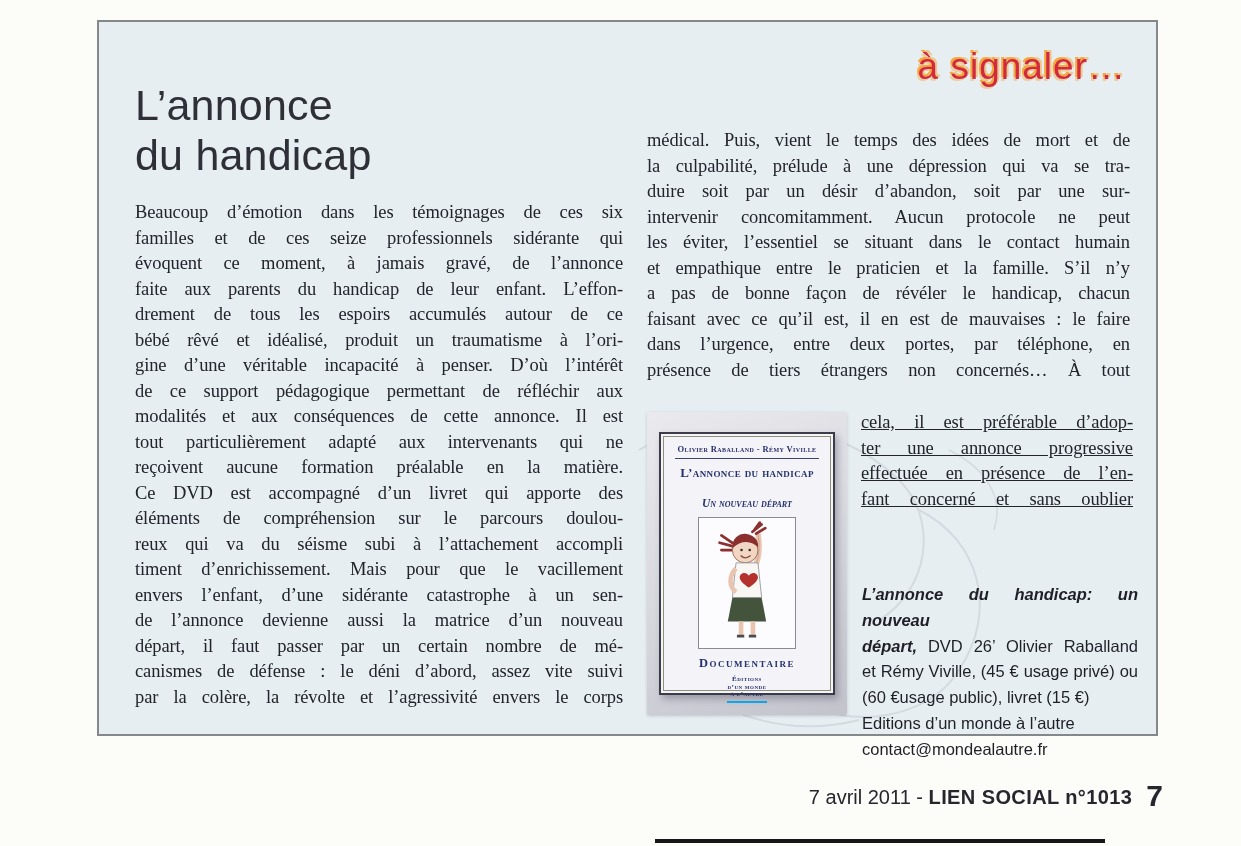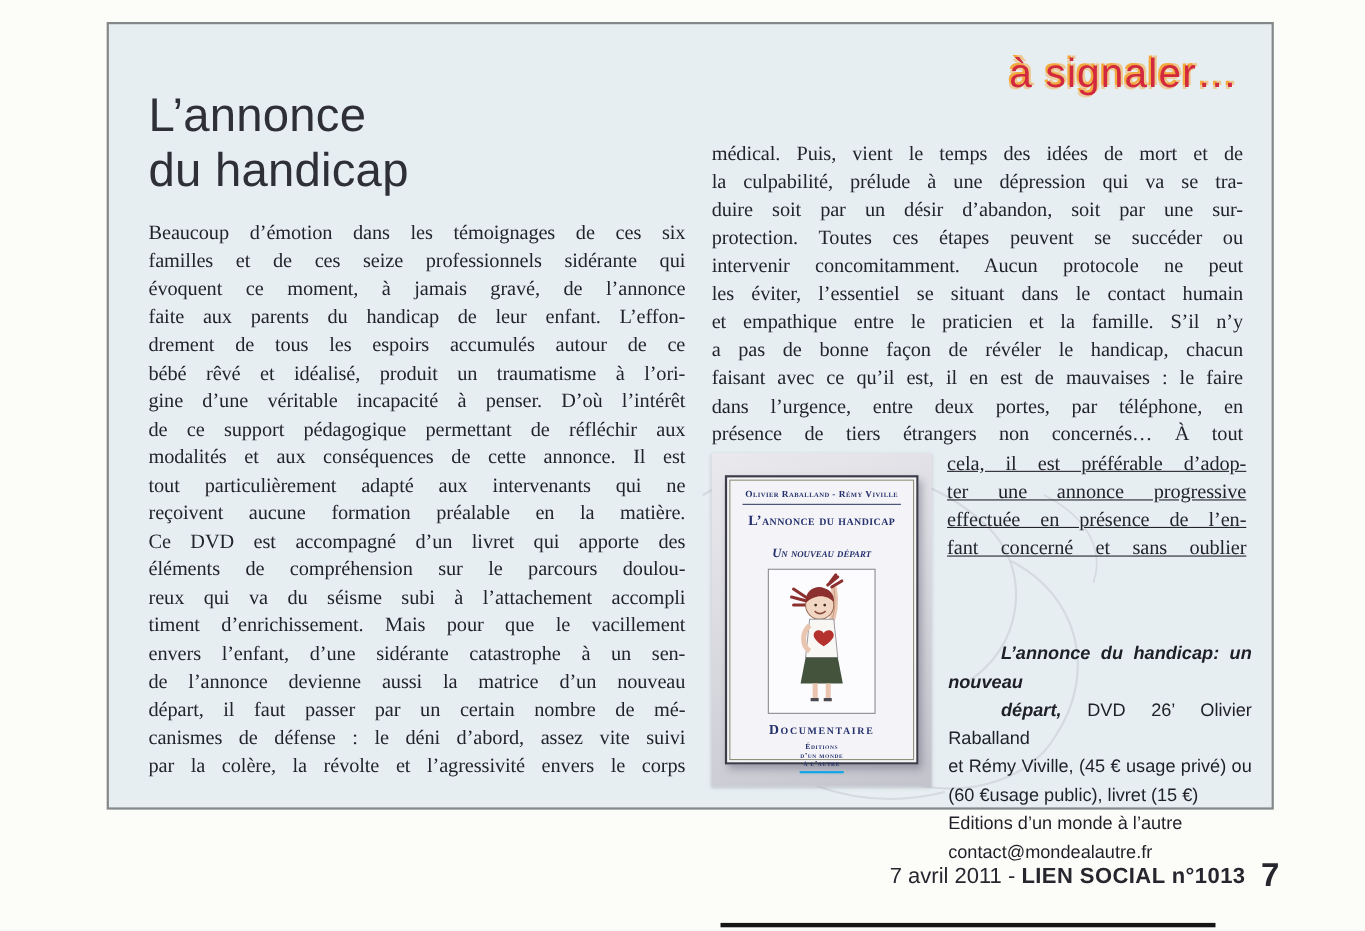--- a/index.html
+++ b/index.html
@@ -61,21 +61,21 @@
   .cover-pub{margin:5px auto 0 auto;width:fit-content;font-size:7px;line-height:7.5px;
     font-variant:small-caps;font-weight:bold;letter-spacing:.5px;
     border-bottom:2px solid #0ea5e9;padding-bottom:2px;}
   
   .caption{
     position:absolute;left:763px;top:560px;width:276px;z-index:2;
     font-family:"Liberation Sans",sans-serif;font-size:16.5px;line-height:25.8px;color:#1f1f27;
   }
   .caption .line{text-align:justify;text-align-last:justify;}
   .caption .line.no-just{text-align-last:left;}
-  .caption .bold-italic{font-weight:bold;font-style:italic;margin-left:48px;}
+  .caption .bold-italic{font-weight:bold;font-style:italic;}
   
   .footer{
     position:absolute;top:779px;right:78px;white-space:nowrap;
     font-family:"Liberation Sans",sans-serif;font-size:20px;color:#26262e;
   }
   .footer .f-journal{font-weight:bold;letter-spacing:.4px;}
   .footer .f-page{font-weight:bold;font-size:30px;margin-left:14px;vertical-align:-2px;}
   
   .scan-line{position:absolute;left:655px;top:839px;width:450px;height:4px;background:#161616;}
 </style>
@@ -119,21 +119,20 @@
       <div class="line">envers l’enfant, d’une sidérante catastrophe à un sen-</div>
       <div class="line">de l’annonce devienne aussi la matrice d’un nouveau</div>
       <div class="line">départ, il faut passer par un certain nombre de mé-</div>
       <div class="line">canismes de défense : le déni d’abord, assez vite suivi</div>
       <div class="line">par la colère, la révolte et l’agressivité envers le corps</div>
     </div>
   <div class="col col-right">
       <div class="line">médical. Puis, vient le temps des idées de mort et de</div>
       <div class="line">la culpabilité, prélude à une dépression qui va se tra-</div>
       <div class="line">duire soit par un désir d’abandon, soit par une sur-</div>
-      <div class="line">protection. Toutes ces étapes peuvent se succéder ou</div>
       <div class="line">intervenir concomitamment. Aucun protocole ne peut</div>
       <div class="line">les éviter, l’essentiel se situant dans le contact humain</div>
       <div class="line">et empathique entre le praticien et la famille. S’il n’y</div>
       <div class="line">a pas de bonne façon de révéler le handicap, chacun</div>
       <div class="line">faisant avec ce qu’il est, il en est de mauvaises : le faire</div>
       <div class="line">dans l’urgence, entre deux portes, par téléphone, en</div>
       <div class="line">présence de tiers étrangers non concernés… À tout</div>
     </div>
   <div class="col col-wrap">
       <div class="line">cela, il est préférable d’adop-</div>

